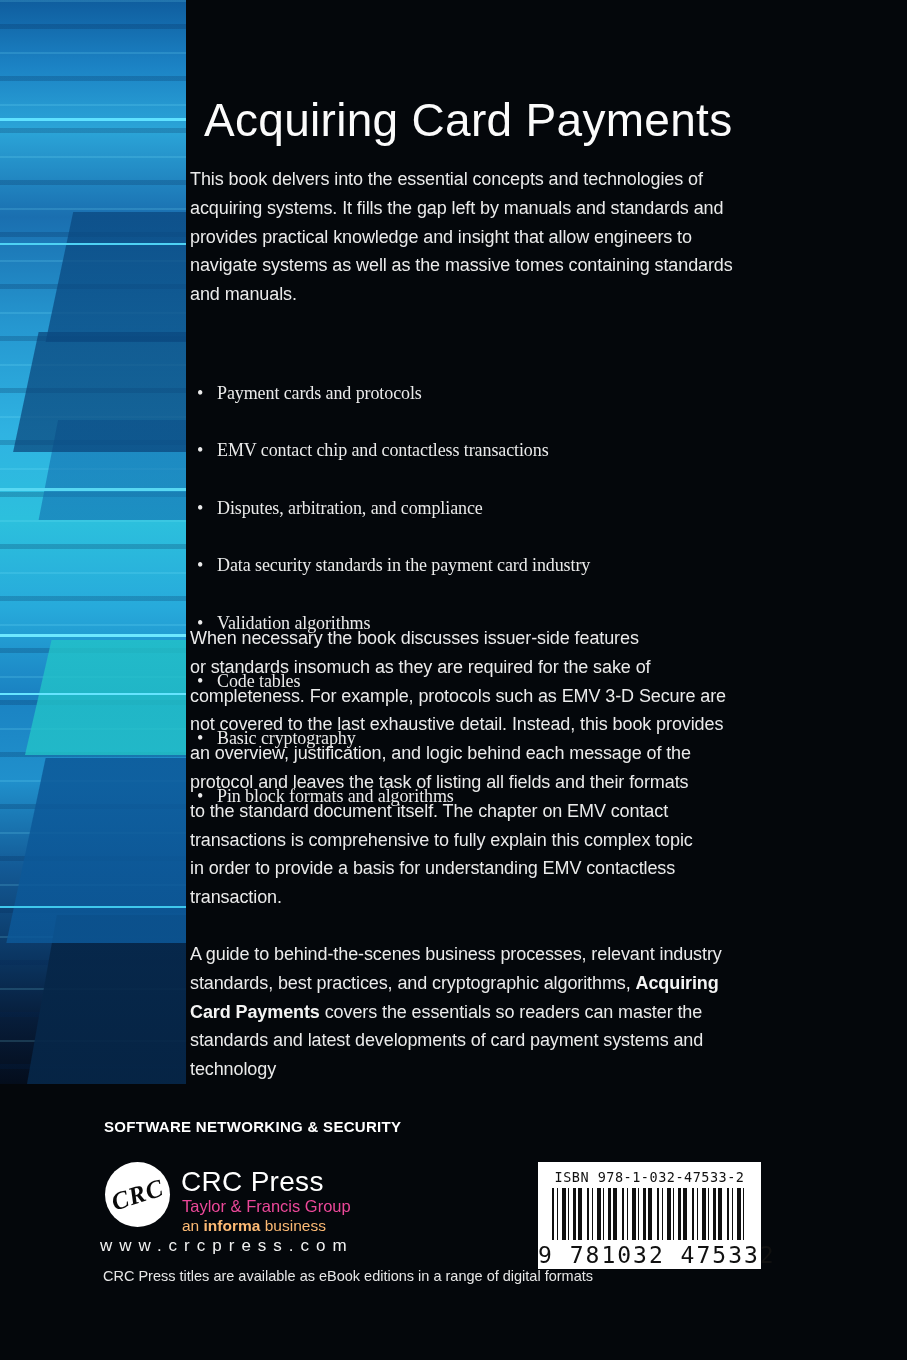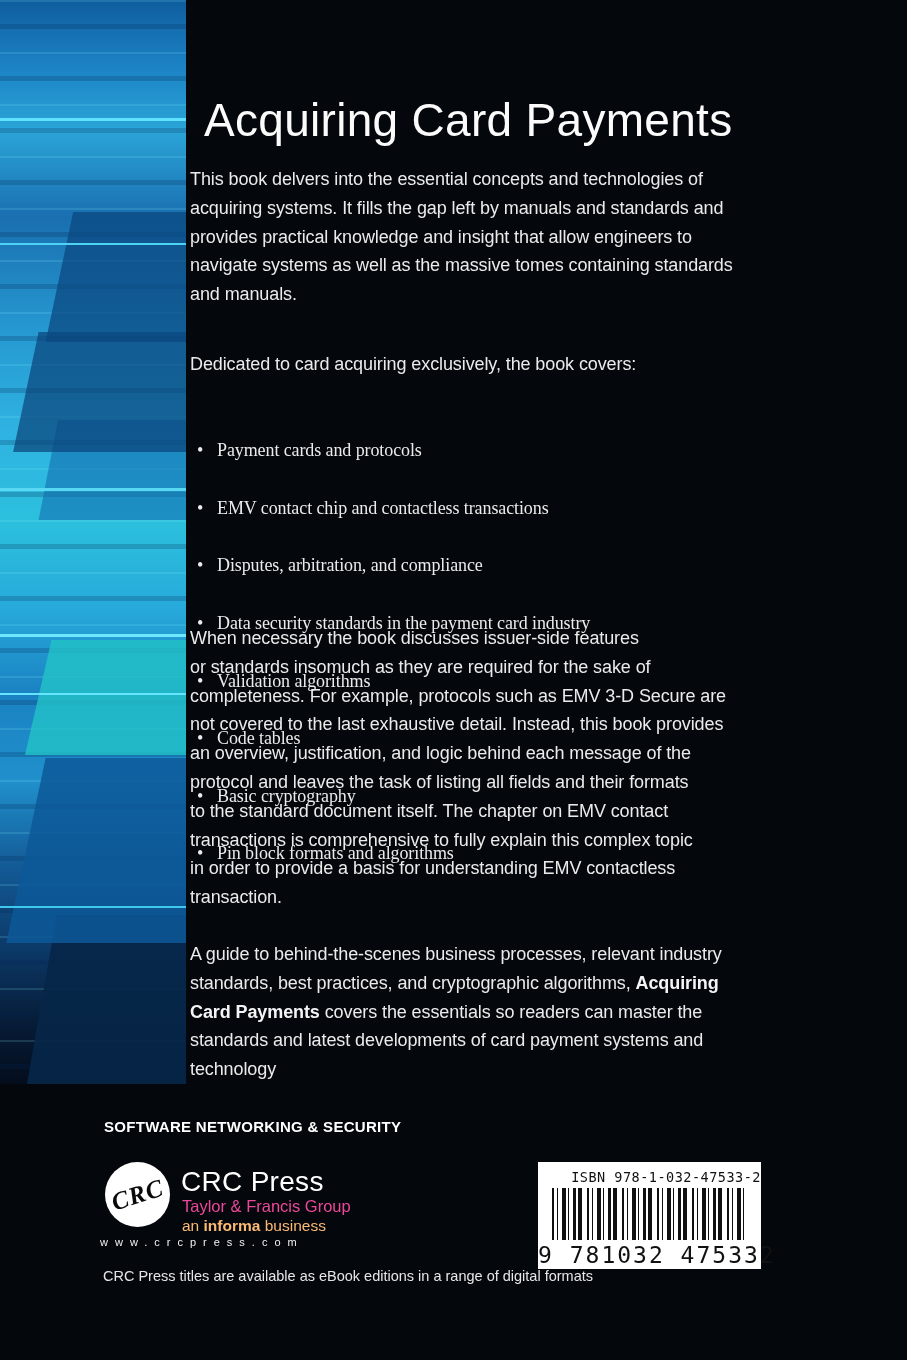--- a/index.html
+++ b/index.html
@@ -85,35 +85,35 @@
   .logo-group{
     position:absolute;left:182px;top:1197px;color:#ec4899;font-size:16.5px;
     white-space:nowrap;
   }
   .logo-informa{
     position:absolute;left:182px;top:1217px;color:#fdba74;font-size:15.5px;
     white-space:nowrap;
   }
   .logo-informa b{font-weight:700;}
   .website{
-    position:absolute;left:100px;top:1236px;color:#f2f2f2;font-size:11px;
+    position:absolute;left:100px;top:1236px;color:#f2f2f2;font-size:17px;
     letter-spacing:7px;white-space:nowrap;
   }
   .ebook-note{
     position:absolute;left:103px;top:1268px;color:#e6e6e6;font-size:14.5px;
     letter-spacing:0;white-space:nowrap;
   }
 
   
   .barcode{
     position:absolute;left:538px;top:1162px;width:223px;height:107px;
     background:#ffffff;color:#111;
   }
   .barcode .isbn{
-    margin-top:7px;text-align:right;
+    margin-top:7px;text-align:center;
     font-family:"DejaVu Sans Mono",monospace;font-size:13.5px;letter-spacing:.5px;
     white-space:nowrap;
   }
   .barcode .bars{
     height:52px;margin:3px 14px 0 14px;
     background:repeating-linear-gradient(90deg,
       #101010 0 2px,  #fff 2px 5px,
       #101010 5px 6px, #fff 6px 10px,
       #101010 10px 14px, #fff 14px 16px,
       #101010 16px 17px, #fff 17px 21px,
@@ -135,21 +135,20 @@
 
   <h1 class="title">Acquiring Card Payments</h1>
 
   <p class="para p-intro">This book delvers into the essential concepts and technologies of
 acquiring systems. It fills the gap left by manuals and standards and
 provides practical knowledge and insight that allow engineers to
 navigate systems as well as the massive tomes containing standards
 and manuals.</p>
 
   <div class="para p-covers">
-    <div>Dedicated to card acquiring exclusively, the book covers:</div>
     <ul class="covers-list">
       <li>Payment cards and protocols</li>
       <li>EMV contact chip and contactless transactions</li>
       <li>Disputes, arbitration, and compliance</li>
       <li>Data security standards in the payment card industry</li>
       <li>Validation algorithms</li>
       <li>Code tables</li>
       <li>Basic cryptography</li>
       <li>Pin block formats and algorithms</li>
     </ul>

